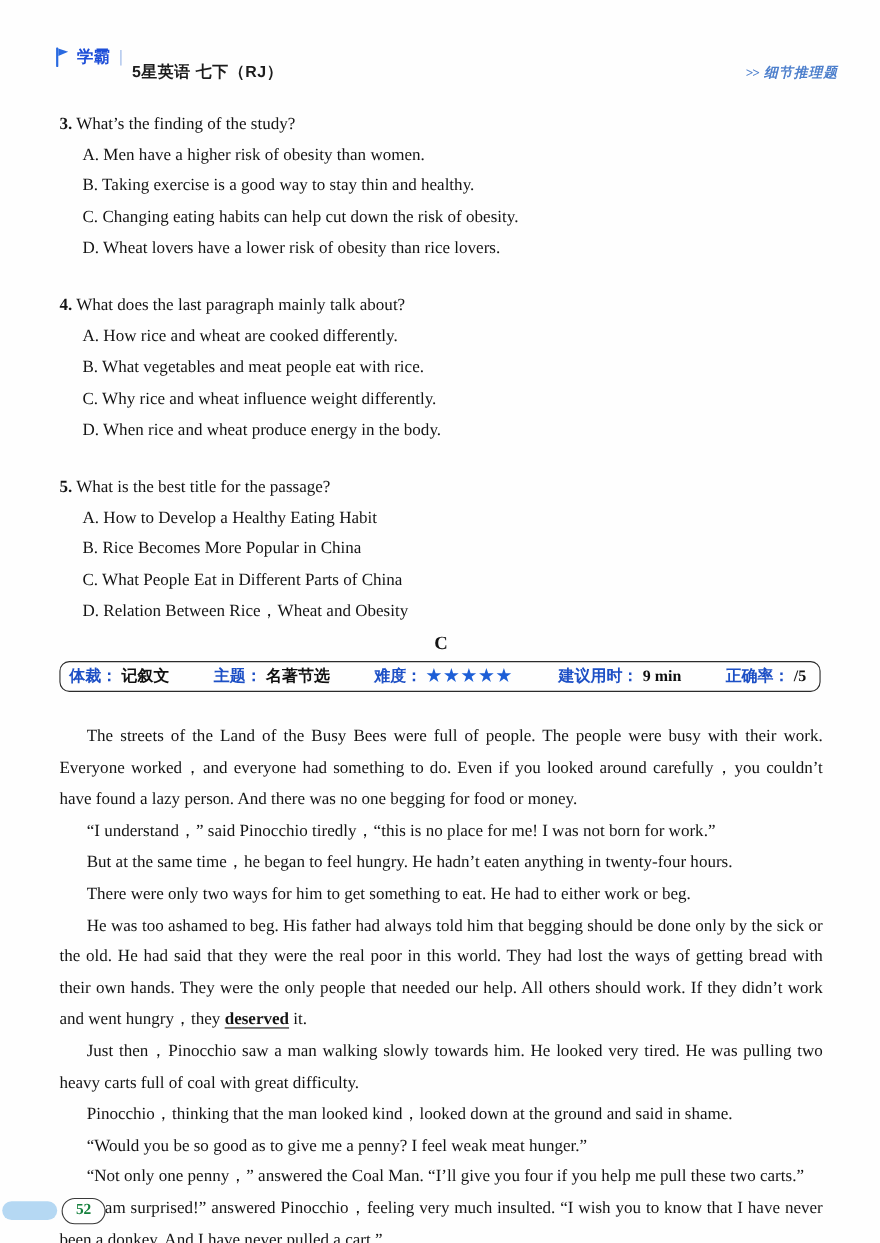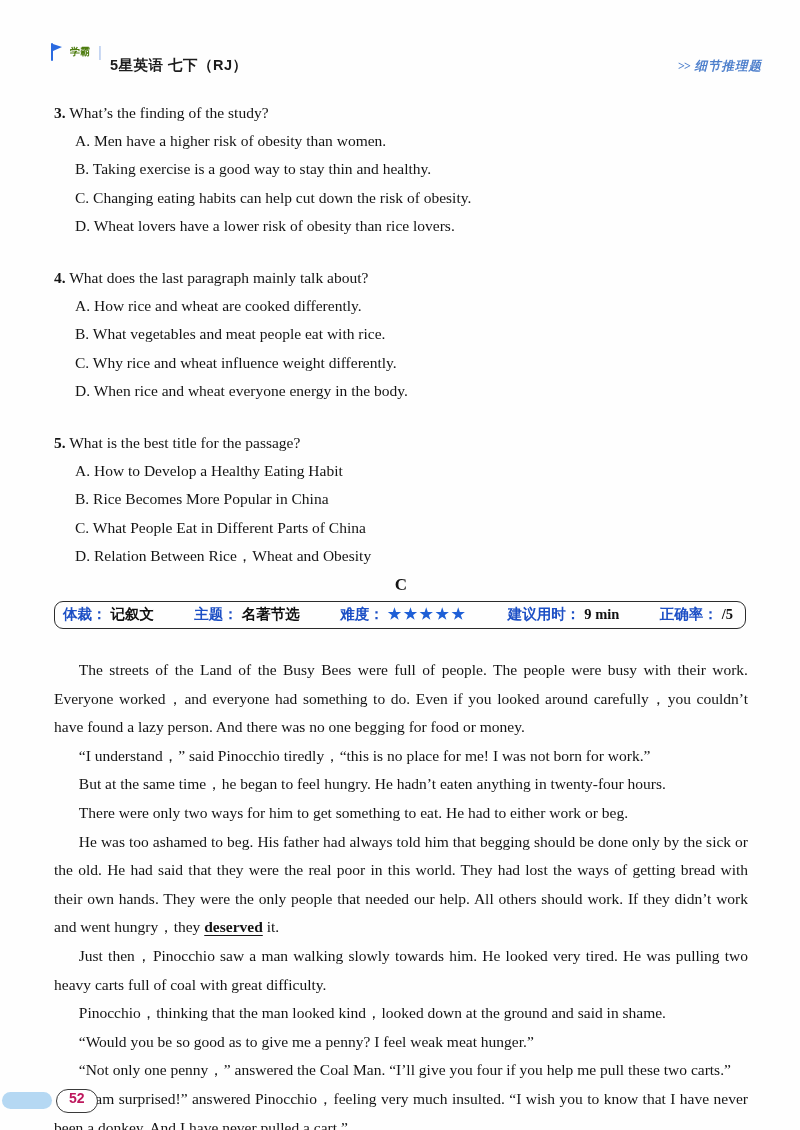--- a/index.html
+++ b/index.html
@@ -4,21 +4,21 @@
 <style>
   html,body{margin:0;padding:0;}
   body{
     width:800px;height:1130px;position:relative;overflow:hidden;
     background:#fefefe;color:#141414;
     font-family:"Liberation Serif","DejaVu Serif",serif;
   }
   .page{padding:28px 52px 0 54px;}
   
   .hdr{display:flex;align-items:center;gap:6px;font-family:"Liberation Sans","DejaVu Sans",sans-serif;margin:0 0 14px -6px;}
-  .hdr .brand{color:#4d7c0f;font-weight:bold;font-size:10px;}
+  .hdr .brand{color:#1d4ed8;font-weight:bold;font-size:15px;}
   .hdr .hdr-divider{color:#aac2ec;font-size:15px;margin:0 2px;}
   .hdr .book{color:#1c1c1c;font-weight:600;font-size:14.5px;letter-spacing:.5px;margin-top:28px;}
   .logo-icon{display:inline-block;line-height:0;}
   
   .qtag{position:absolute;top:58px;right:38px;color:#4d7fcc;font-style:italic;font-weight:bold;font-size:12.5px;letter-spacing:1px;}
   .qtag .arrows{font-size:12px;margin-right:5px;letter-spacing:-1px;}
   
   .q-head{font-size:15.5px;line-height:28.2px;margin-top:24px;}
   .q-num{font-weight:bold;}
   .option{padding-left:21px;font-size:15.5px;line-height:28.2px;}
@@ -37,23 +37,23 @@
   .info-value.stars{color:#1e5fd6;letter-spacing:2.5px;font-size:15px;}
   
   .passage{margin-top:27px;}
   .passage p{margin:0;text-indent:1.6em;font-size:15.5px;line-height:28.6px;text-align:justify;}
   .keyword{font-weight:bold;text-decoration:underline;text-underline-offset:3px;}
   
   .accent-pill{position:absolute;left:2px;bottom:21px;width:50px;height:17px;background:#b5d8f3;border-radius:9px;}
   .page-pill{
     position:absolute;left:56px;bottom:17px;
     border:1.6px solid #3a3a3a;border-radius:13px;
-    padding:0 12px;height:22px;display:flex;
-    font-family:Liberation Sans, sans-serif;
-    font-weight:bold;font-size:14px;color:#be185d;background:#fff;
+    padding:0 12px;height:22px;display:flex;align-items:center;
+    font-family:Liberation Serif, serif;
+    font-weight:bold;font-size:14px;color:#15803d;background:#fff;
   }
 </style>
 </head>
 <body>
 
 <div class="page">
 
   <div class="hdr">
     <span class="logo-icon">
       <svg width="16" height="18" viewBox="0 0 16 18">
@@ -76,21 +76,21 @@
         <div class="option">A. Men have a higher risk of obesity than women.</div>
         <div class="option">B. Taking exercise is a good way to stay thin and healthy.</div>
         <div class="option">C. Changing eating habits can help cut down the risk of obesity.</div>
         <div class="option">D. Wheat lovers have a lower risk of obesity than rice lovers.</div>
       </div>
       <div class="question">
         <div class="q-head"><span class="q-num">4.</span><span> What does the last paragraph mainly talk about?</span></div>
         <div class="option">A. How rice and wheat are cooked differently.</div>
         <div class="option">B. What vegetables and meat people eat with rice.</div>
         <div class="option">C. Why rice and wheat influence weight differently.</div>
-        <div class="option">D. When rice and wheat everyone energy in the body.</div>
+        <div class="option">D. When rice and wheat produce energy in the body.</div>
       </div>
       <div class="question">
         <div class="q-head"><span class="q-num">5.</span><span> What is the best title for the passage?</span></div>
         <div class="option">A. How to Develop a Healthy Eating Habit</div>
         <div class="option">B. Rice Becomes More Popular in China</div>
         <div class="option">C. What People Eat in Different Parts of China</div>
         <div class="option">D. Relation Between Rice，Wheat and Obesity</div>
       </div>
     </div>
 

